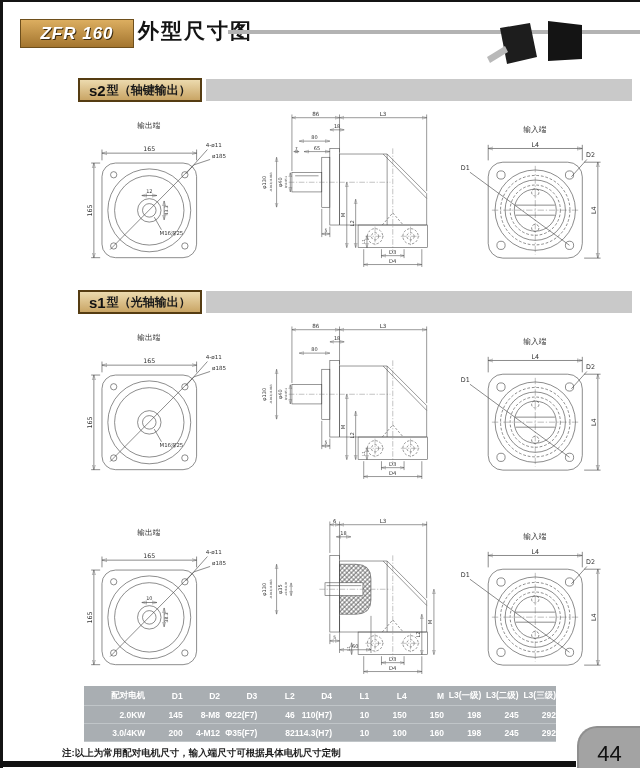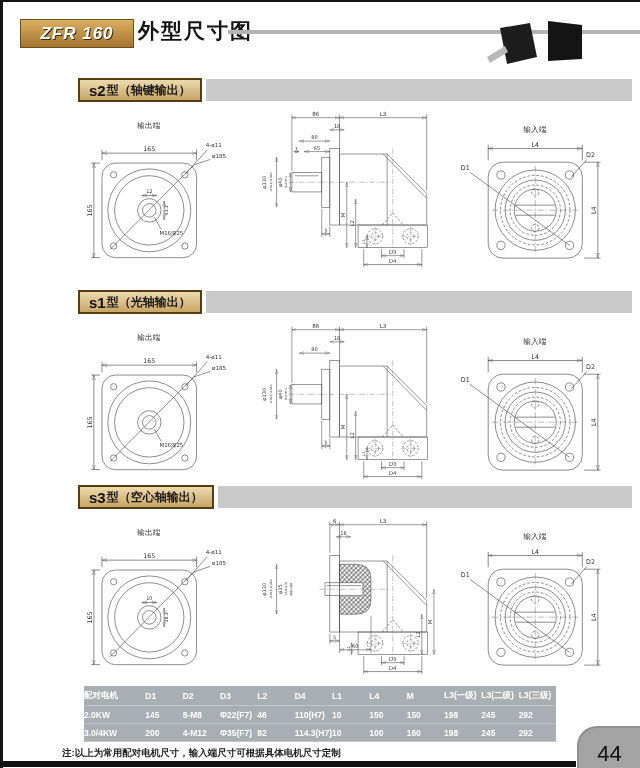--- a/index.html
+++ b/index.html
@@ -43,21 +43,21 @@
   svg text{fill:#333;stroke:none;font-family:"DejaVu Sans","Liberation Sans",sans-serif}
   svg .dash{stroke-dasharray:3 2}
   svg .cl{stroke-dasharray:7 2 1.5 2;stroke-width:.5;stroke:#6a6a6a}
   svg .hatched{fill:url(#hatch)}
   svg .wfill{fill:#fff}
   .photo svg *{stroke:none}
 
   
   .dim-table{position:absolute;left:84px;top:686px;width:472px;border-collapse:collapse;
     background:#a9aeb2;table-layout:fixed}
-  .dim-table th,.dim-table td{font-size:8.5px;color:#fff;text-align:left;padding:3.5px 0;
+  .dim-table th,.dim-table td{font-size:8.5px;color:#fff;text-align:right;padding:3.5px 0;
     border-bottom:1px solid #c0c5c8;font-weight:700;overflow:hidden;white-space:nowrap}
   .dim-table th:first-child,.dim-table td:first-child{width:13%}
   .note{position:absolute;left:62px;top:747px;font-size:9.5px;font-weight:700;color:#222}
   .bottom-bar{position:absolute;left:0;top:761px;width:576px;height:6px;background:#111}
   .page-tab{position:absolute;left:577px;top:726px;width:63px;height:42px;background:#a3a3a3;
     border-top-left-radius:20px;border-left:2px solid #8f8f8f;border-top:2px solid #8f8f8f;
     box-sizing:border-box;display:flex;align-items:flex-end;justify-content:center}
   .page-tab span{font-size:22px;color:#111;line-height:1;padding-bottom:3px}
 </style>
 </head>
@@ -349,27 +349,20 @@
         <line x1="37" y1="96.5" x2="132" y2="96.5" class="cl"></line>
         <line x1="84.5" y1="48" x2="84.5" y2="145" class="cl"></line>
         <text x="8" y="52" font-size="7" text-anchor="middle">D1</text>
         <line x1="13" y1="55" x2="122" y2="135"></line>
         <text x="145" y="38" font-size="7" text-anchor="middle">D2</text>
         <line x1="141" y1="41" x2="124" y2="60"></line>
       </svg></div>
 </section>
 
 <section class="sec sec-s3">
-  <div class="sec-row">
-    <div class="sec-head">
-      <span class="sec-code">s3</span>
-      <span class="sec-suffix">型（空心轴输出）</span>
-    </div>
-    <div class="sec-bar"></div>
-  </div>
   <div class="dwg dwg-out"><svg viewBox="0 0 175 172">
         <text x="74" y="11" font-size="8.5" text-anchor="middle">输出端</text>
         <rect x="22" y="50" width="105" height="105" rx="15"></rect>
         <line x1="22" y1="35" x2="22" y2="47"></line>
         <line x1="127" y1="35" x2="127" y2="47"></line>
         <line x1="22" y1="39" x2="127" y2="39" class="dim" marker-start="url(#ah)" marker-end="url(#ah)"></line>
         <text x="74.5" y="37" font-size="7" text-anchor="middle">165</text>
         <line x1="10" y1="50" x2="20" y2="50"></line>
         <line x1="10" y1="155" x2="20" y2="155"></line>
         <line x1="13" y1="50" x2="13" y2="155" class="dim" marker-start="url(#ah)" marker-end="url(#ah)"></line>

